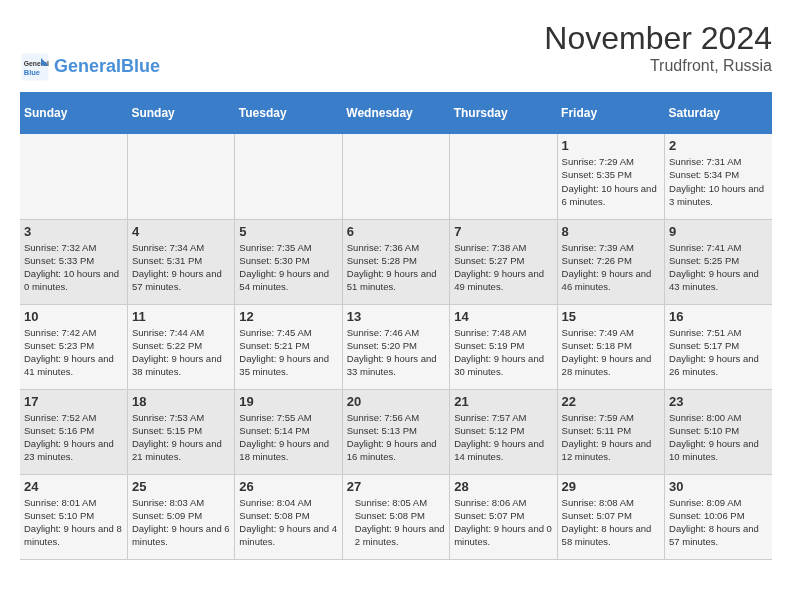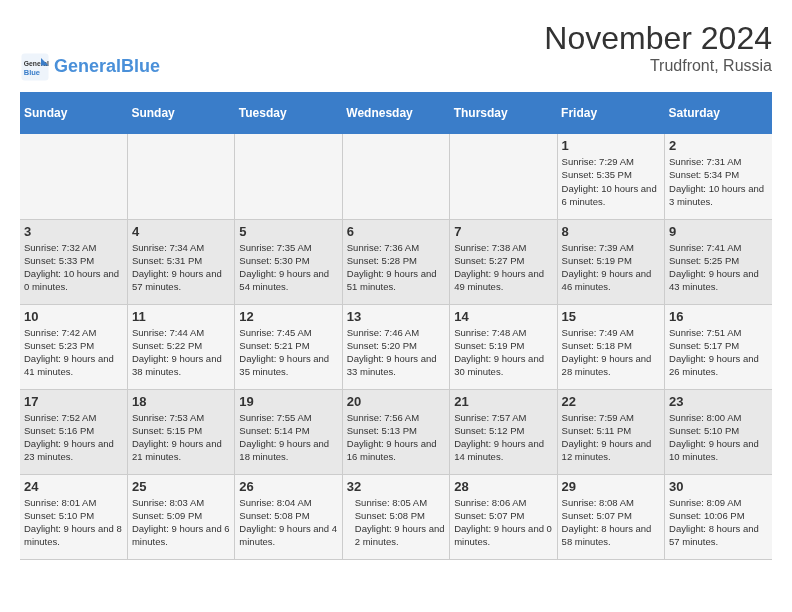--- a/index.html
+++ b/index.html
@@ -176,21 +176,21 @@
         </td>
         <td>
           <span class="day-number">7</span>
           <div class="day-info" style="white-space: pre-line;">Sunrise: 7:38 AM
 Sunset: 5:27 PM
 Daylight: 9 hours and 49 minutes.</div>
         </td>
         <td>
           <span class="day-number">8</span>
           <div class="day-info" style="white-space: pre-line;">Sunrise: 7:39 AM
-Sunset: 5:19 PM
+Sunset: 7:26 PM
 Daylight: 9 hours and 46 minutes.</div>
         </td>
         <td>
           <span class="day-number">9</span>
           <div class="day-info" style="white-space: pre-line;">Sunrise: 7:41 AM
 Sunset: 5:25 PM
 Daylight: 9 hours and 43 minutes.</div>
         </td>
       </tr>
       <tr>
@@ -294,21 +294,21 @@
 Sunset: 5:09 PM
 Daylight: 9 hours and 6 minutes.</div>
         </td>
         <td>
           <span class="day-number">26</span>
           <div class="day-info" style="white-space: pre-line;">Sunrise: 8:04 AM
 Sunset: 5:08 PM
 Daylight: 9 hours and 4 minutes.</div>
         </td>
         <td>
-          <span class="day-number">32</span>
+          <span class="day-number">27</span>
           <div class="day-info" style="white-space: pre-line; margin-left: 8px;">Sunrise: 8:05 AM
 Sunset: 5:08 PM
 Daylight: 9 hours and 2 minutes.</div>
         </td>
         <td>
           <span class="day-number">28</span>
           <div class="day-info" style="white-space: pre-line;">Sunrise: 8:06 AM
 Sunset: 5:07 PM
 Daylight: 9 hours and 0 minutes.</div>
         </td>

